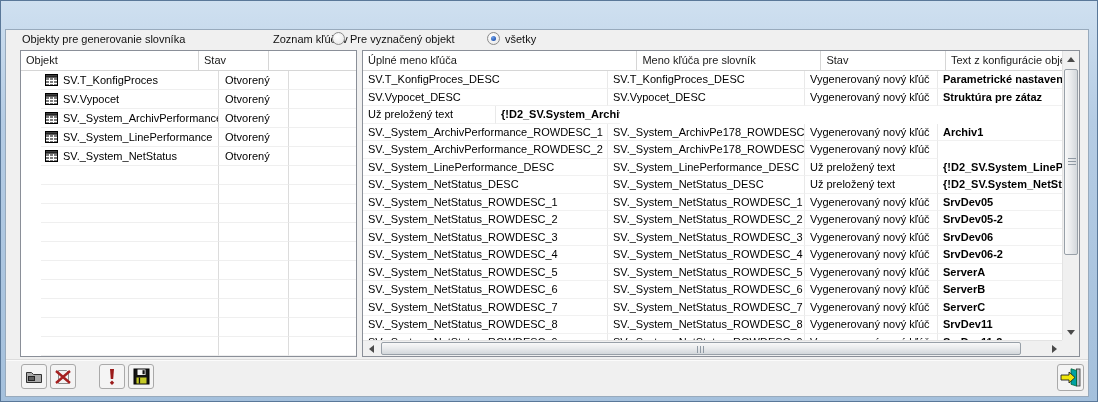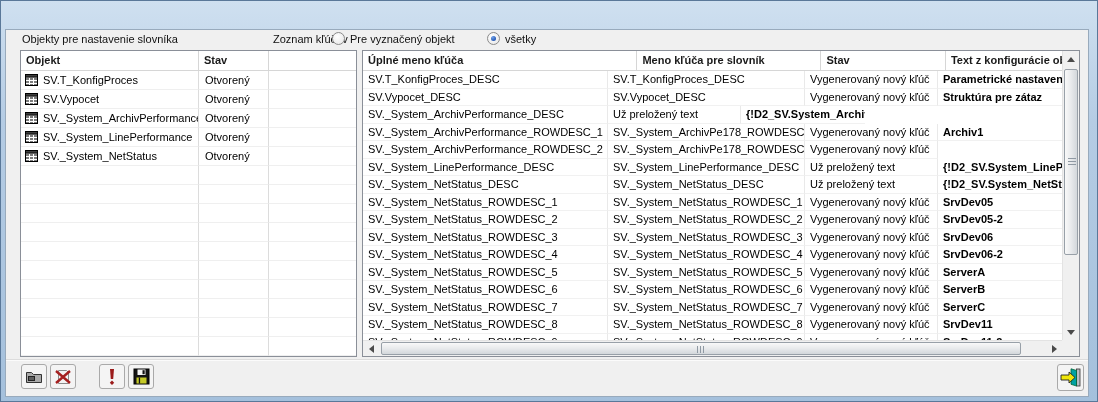--- a/index.html
+++ b/index.html
@@ -48,25 +48,25 @@
   .chk-box{ width:13px; height:13px; border:1px solid #8b8b8b; background:#fff;
     box-shadow:inset 1px 1px 2px rgba(0,0,0,.12); }
 
   
   .panel{ position:absolute; background:#fff; border:1px solid #8a8f98; }
   .panel-left{ left:14px; top:20px; width:337px; height:307px; }
   .panel-right{ left:356px; top:20px; width:718px; height:307px; }
 
   .thead{ display:flex; height:20px; }
   .th{ font-size:11px; color:#1a1a1a; padding:3px 4px 0 5px; border-right:1px solid #d6d6d6; border-bottom:1px solid #d6d6d6;
-    white-space:nowrap; overflow:hidden; background:#fff;font-weight:bold; }
+    white-space:nowrap; overflow:hidden; background:#fff; }
   .th:last-child{ border-right:none; }
 
   
-  .l-body{ position:absolute; left:0; top:20px; right:0; bottom:0; overflow:hidden; }
+  .l-body{ position:absolute; left:0; top:20px; right:0; bottom:0; overflow:hidden;padding-left:20px; }
   .lrow{ display:flex; height:19px; }
   .lc1{ width:178px; border-right:1px solid #dcdcdc; border-bottom:1px solid #efefef;
     display:flex; align-items:center; gap:5px; padding-left:4px; font-size:11px; color:#000;
     white-space:nowrap; overflow:hidden; }
   .lc2{ width:70px;  border-right:1px solid #dcdcdc; border-bottom:1px solid #efefef;
     font-size:11px; color:#000; padding:3px 0 0 6px; white-space:nowrap; overflow:hidden; }
   .lc3{ flex:1; border-bottom:1px solid #efefef; }
   .tbl-ic{ display:inline-flex; flex:0 0 auto; }
 
   
@@ -109,21 +109,21 @@
     background:#f4f4f4; display:flex; align-items:center; justify-content:center; }
 </style>
 </head>
 <body>
 
 <div class="window">
 
 
   <div class="content">
 
-    <div class="lbl" style="left:16px; top:3px;">Objekty pre nastavenie slovníka</div>
+    <div class="lbl" style="left:16px; top:3px;">Objekty pre generovanie slovníka</div>
     <div class="lbl" style="left:267px; top:3px;">Zoznam kľúčov</div>
 
     <div class="opt" style="left:314px; top:2px;">
       <span class="radio-dot"></span>
       <span>Pre vyznačený objekt</span>
     </div>
     <div class="opt" style="left:469px; top:2px;">
       <span class="radio-dot sel"></span>
       <span>všetky</span>
     </div>
@@ -272,21 +272,20 @@
             <div class="rc rc3">Vygenerovaný nový kľúč</div>
             <div class="rc rc4">Parametrické nastavenie</div>
           </div>
           <div class="rrow">
             <div class="rc rc1">SV.Vypocet_DESC</div>
             <div class="rc rc2">SV.Vypocet_DESC</div>
             <div class="rc rc3">Vygenerovaný nový kľúč</div>
             <div class="rc rc4">Struktúra pre zátaz</div>
           </div>
           <div class="rrow">
-            <div class="rc rc1">SV._System_ArchivPerformance_DESC</div>
             <div class="rc rc3">Už preložený text</div>
             <div class="rc rc4">{!D2_SV.System_ArchivF</div>
           </div>
           <div class="rrow">
             <div class="rc rc1">SV._System_ArchivPerformance_ROWDESC_1</div>
             <div class="rc rc2">SV._System_ArchivPe178_ROWDESC_1</div>
             <div class="rc rc3">Vygenerovaný nový kľúč</div>
             <div class="rc rc4">Archiv1</div>
           </div>
           <div class="rrow">

